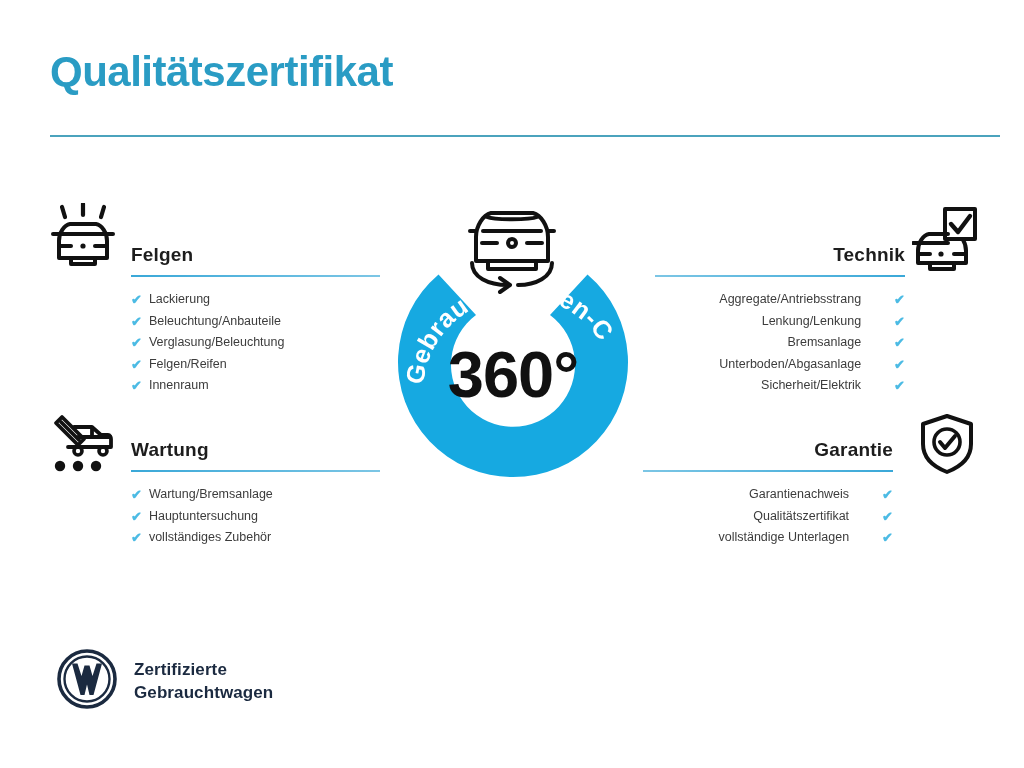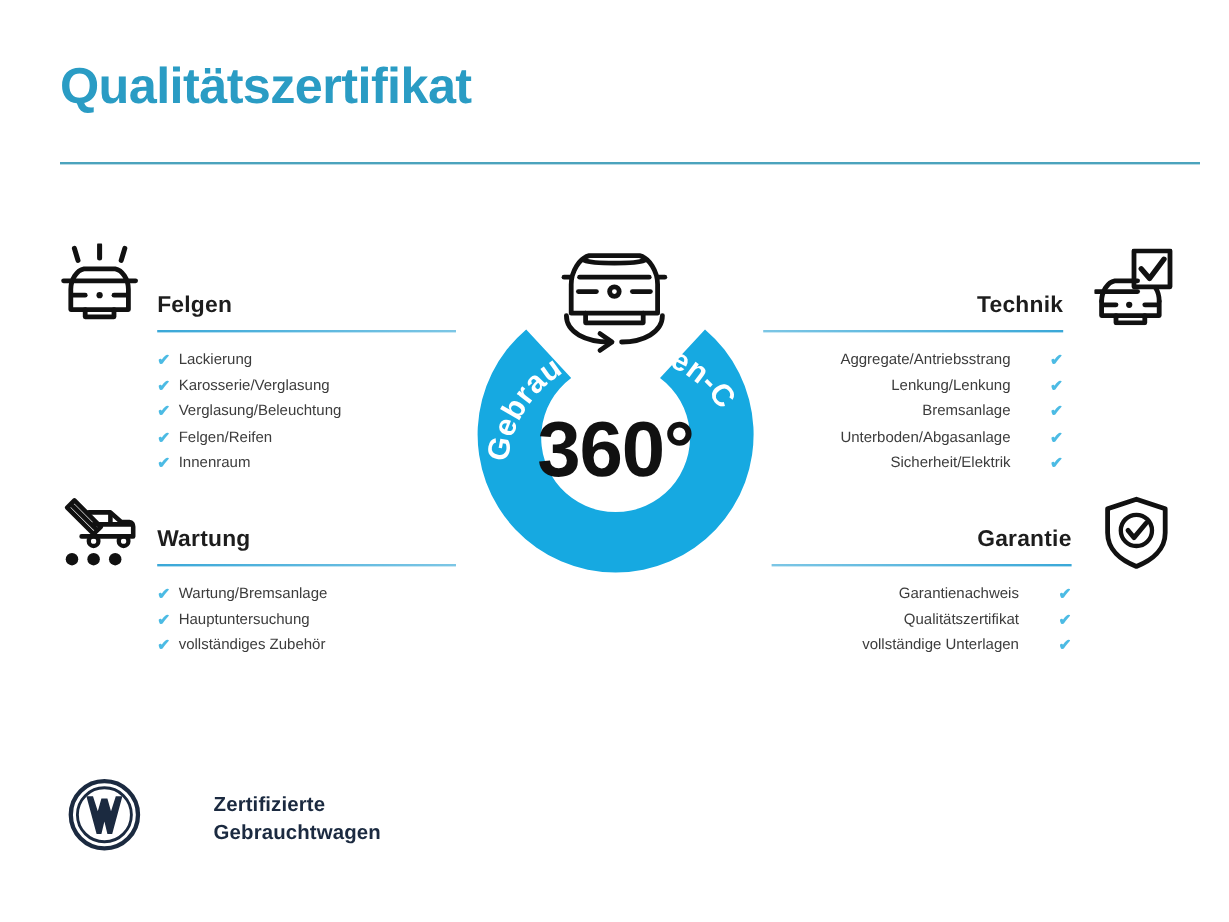--- a/index.html
+++ b/index.html
@@ -74,21 +74,21 @@
     font-size: 13px;
     font-weight: bold;
     line-height: 21.5px;
   }
   .item.left .check { margin-right: 7px; }
   .item.right .check { margin-left: 6px; }
 
   
   #sec-optik    { left: 131px; top: 243px; width: 249px; }
   #sec-wartung  { left: 131px; top: 438px; width: 249px; }
-  #sec-technik  { left: 636px; top: 243px; width: 250px; text-align: right; }
+  #sec-technik  { left: 655px; top: 243px; width: 250px; text-align: right; }
   #sec-garantie { left: 643px; top: 438px; width: 250px; text-align: right; }
 
   .sec-icon { position: absolute; }
   #icon-optik    { left: 48px;  top: 203px; }
   #icon-wartung  { left: 48px;  top: 413px; }
   #icon-technik  { left: 912px; top: 207px; }
   #icon-garantie { left: 918px; top: 413px; }
 
   
   #badge {
@@ -111,21 +111,20 @@
     position: absolute;
     left: 452px; top: 197px;
   }
 
   
   #footer-logo {
     position: absolute;
     left: 56px; top: 648px;
     display: flex;
     align-items: center;
-    gap: 44px;
   }
   #footer-logo .vw-mark { flex: 0 0 auto; }
   .logo-text {
     margin-left: 16px;
     font-size: 17px;
     font-weight: bold;
     color: #1b2a40;
     line-height: 23px;
     letter-spacing: 0.1px;
   }
@@ -164,21 +163,21 @@
       <div class="section-title">Felgen</div>
       <div class="section-rule"></div>
     </div>
     <div class="items">
       <div class="item left">
         <span class="check">✔</span>
         <span>Lackierung</span>
       </div>
       <div class="item left">
         <span class="check">✔</span>
-        <span>Karosserie/Verglasung</span>
+        <span>Beleuchtung/Anbauteile</span>
       </div>
       <div class="item left">
         <span class="check">✔</span>
         <span>Verglasung/Beleuchtung</span>
       </div>
       <div class="item left">
         <span class="check">✔</span>
         <span>Felgen/Reifen</span>
       </div>
       <div class="item left">

